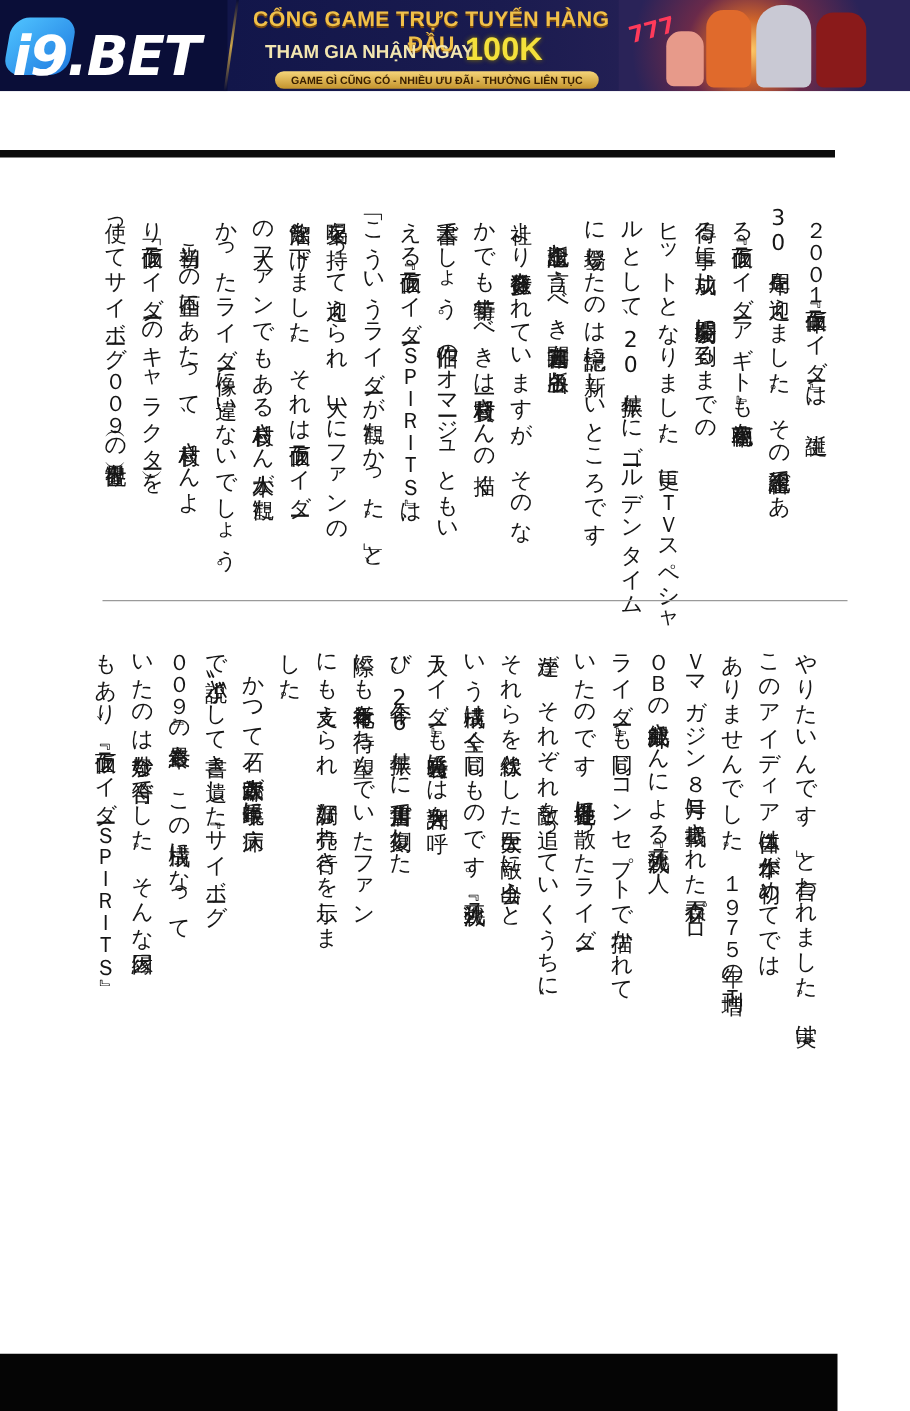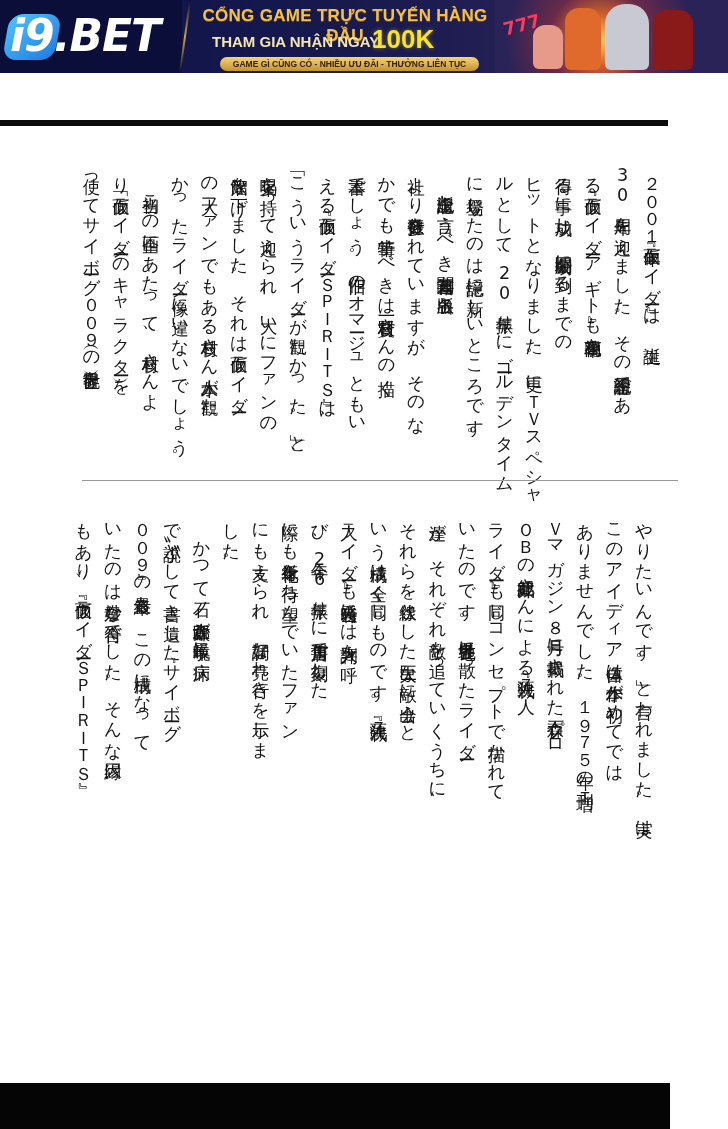--- a/index.html
+++ b/index.html
@@ -1,20 +1,20 @@
 <!DOCTYPE html>
 <html><head>
 <meta charset="utf-8">
 <style>
   html, body { margin:0; padding:0; }
   body { width:728px; height:1129px; background:#ffffff; position:relative; overflow:hidden; font-family:"DejaVu Sans", sans-serif; }
   .banner { position:absolute; left:0; top:0; width:728px; height:73px; background:linear-gradient(90deg,#0b0f3a 0%,#12164a 25%,#1a1b4f 55%,#2a2358 80%,#3a2c5c 100%); overflow:hidden; }
   .logo { position:absolute; left:0; top:0; width:182px; height:73px; background:#0a0e38; display:flex; align-items:center; }
   .logo-mark { position:absolute; left:6px; top:14px; width:52px; height:46px; border-radius:14px; background:linear-gradient(135deg,#4fc3ff,#1f7ae0); transform:skewX(-10deg); }
-  .logo-text { position:absolute; left:10px; top:10px; font-family:"DejaVu Sans", sans-serif; font-weight:bold; font-style:italic; color:#fff; font-size:44px; letter-spacing:-1px; }
+  .logo-text { position:absolute; left:10px; top:20px; font-family:"DejaVu Sans", sans-serif; font-weight:bold; font-style:italic; color:#fff; font-size:44px; letter-spacing:-1px; }
   .divider { position:absolute; left:184px; top:0; width:2px; height:73px; background:linear-gradient(#0a0e38,#c9a34a,#0a0e38); transform:skewX(-8deg); }
   .promo { position:absolute; left:190px; top:0; width:300px; height:73px; text-align:center; }
   .promo-1 { position:absolute; left:12px; top:6px; width:286px; font-family:"Liberation Sans", sans-serif; font-weight:bold; font-size:17px; color:#f1c14a; letter-spacing:0.3px; text-shadow:0 1px 0 #7a4a10; }
   .promo-2 { position:absolute; left:22px; top:33px; font-family:"Liberation Sans", sans-serif; font-size:15px; color:#f3e6b0; font-weight:bold; }
   .promo-3 { position:absolute; left:182px; top:24px; font-family:Liberation Sans, sans-serif; font-weight:bold; font-size:26px; color:#f4e13b; text-shadow:0 0 4px #8a7a00; }
   .promo-pill { position:absolute; left:30px; top:57px; width:259px; height:14px; border-radius:7px; background:linear-gradient(#f6d57a,#c3932c); color:#3a2000; font-family:"Liberation Sans", sans-serif; font-size:8.5px; font-weight:bold; line-height:14px; text-align:center; }
   .art { position:absolute; left:495px; top:0; width:233px; height:73px; background:radial-gradient(circle at 45% 55%,#ffcf6a 0%,#d0652a 18%,#6a2a4a 38%,#2a2358 70%); }
   .art .c1 { position:absolute; left:38px; top:25px; width:30px; height:44px; border-radius:12px 12px 6px 6px; background:#e79a8a; }
   .art .c2 { position:absolute; left:70px; top:8px; width:36px; height:62px; border-radius:14px 14px 6px 6px; background:#e06a2c; }
   .art .c3 { position:absolute; left:110px; top:4px; width:44px; height:66px; border-radius:20px 20px 6px 6px; background:#c9c9d4; }

